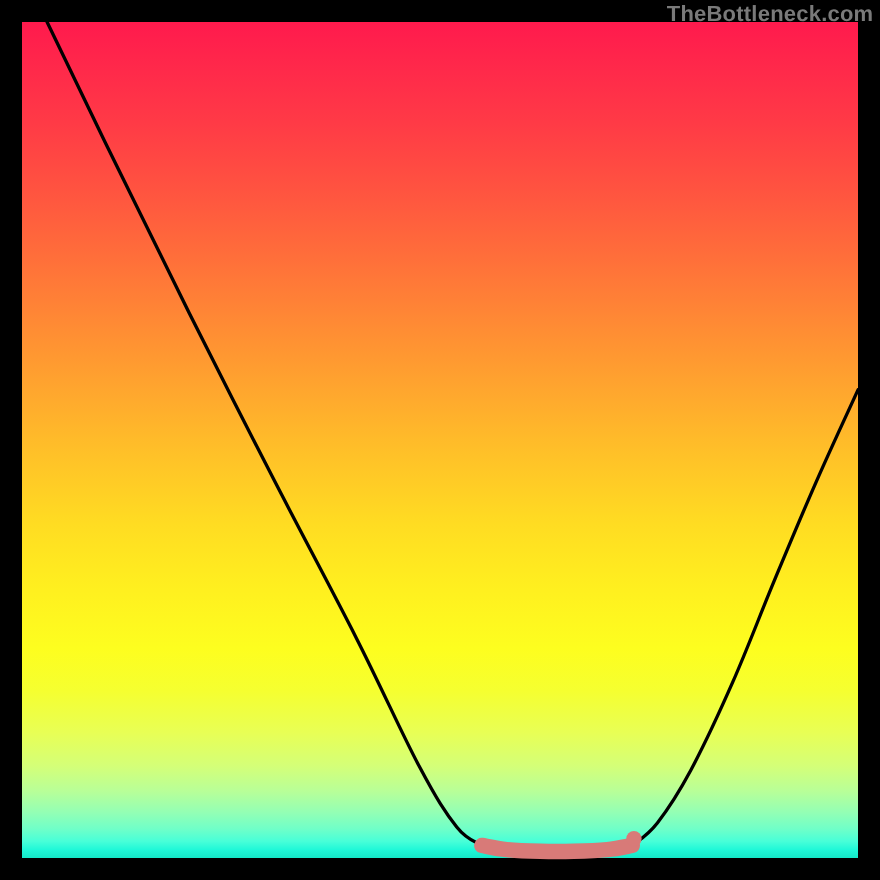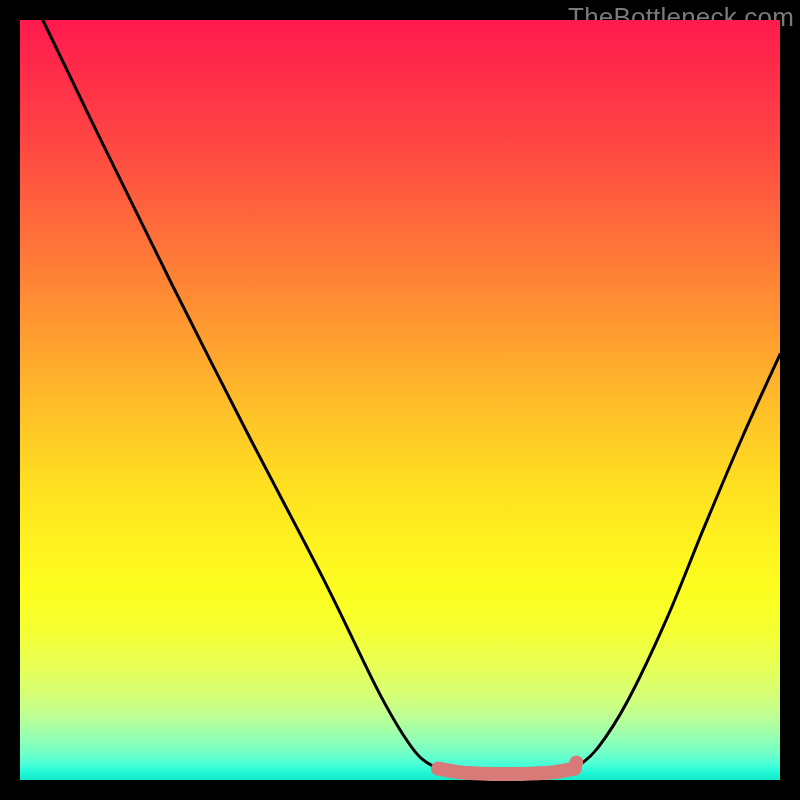--- a/index.html
+++ b/index.html
@@ -52,22 +52,22 @@
     top: 0;
     width: 760px;
     height: 760px;
     overflow: visible;
   }
   .watermark {
     position: absolute;
     top: 2px;
     right: 6px;
     color: #7a7a7a;
-    font-size: 26px;
-    font-weight: 400;
+    font-size: 20px;
+    font-weight: 700;
     letter-spacing: 0.2px;
     user-select: none;
   }
 </style>
 </head>
 <body>
 
 <div class="frame">
   <div class="watermark">TheBottleneck.com</div>
 

